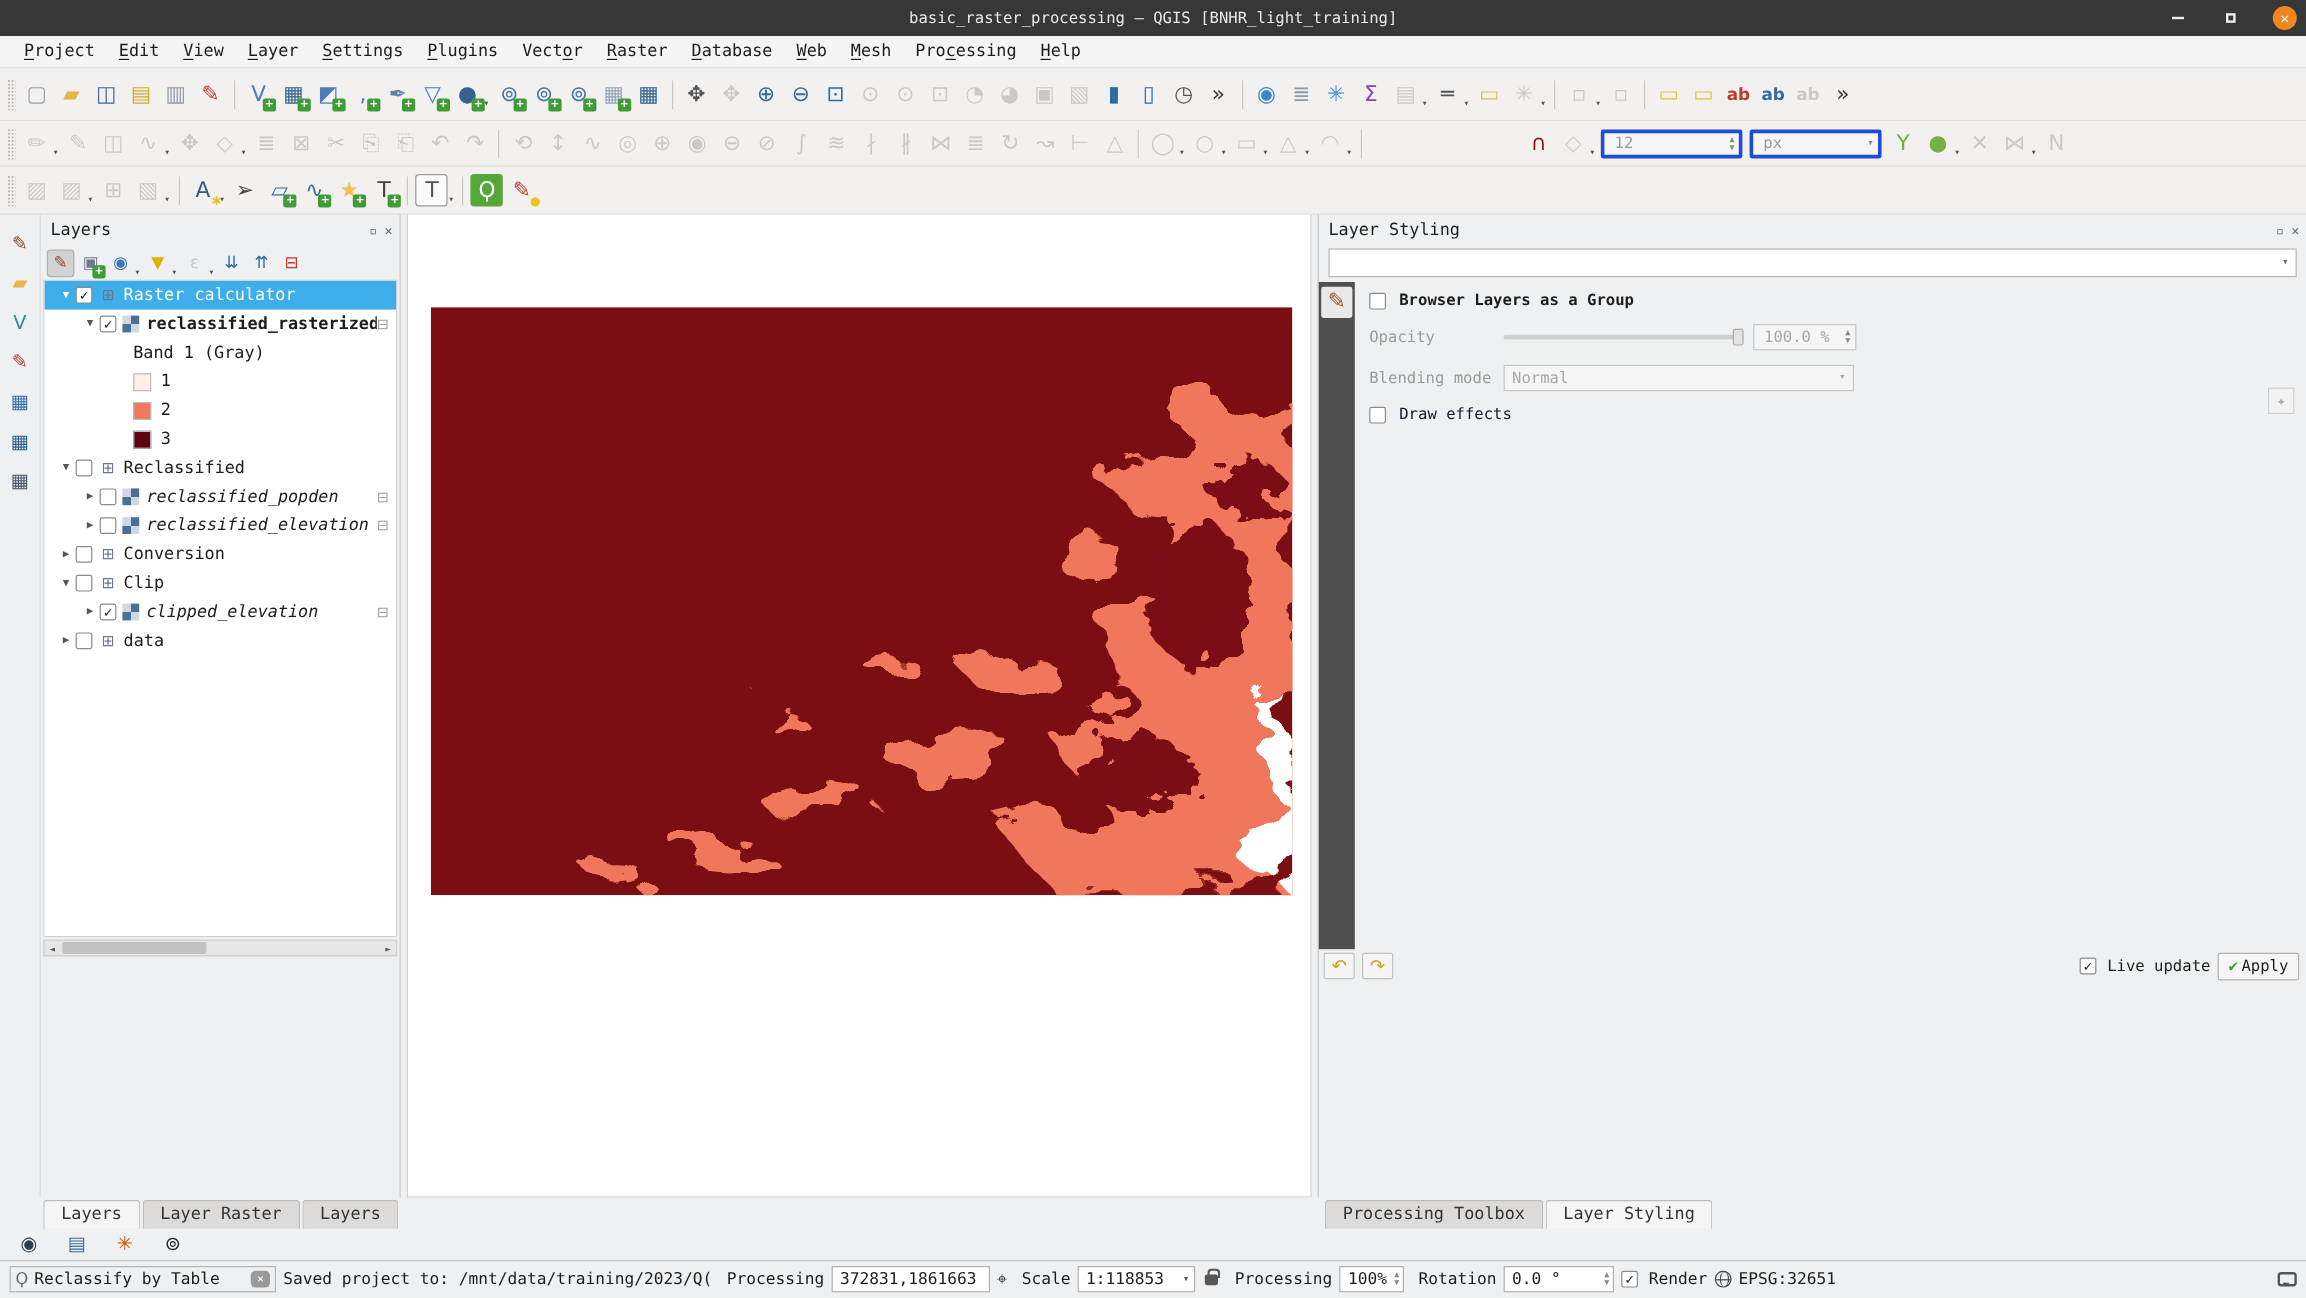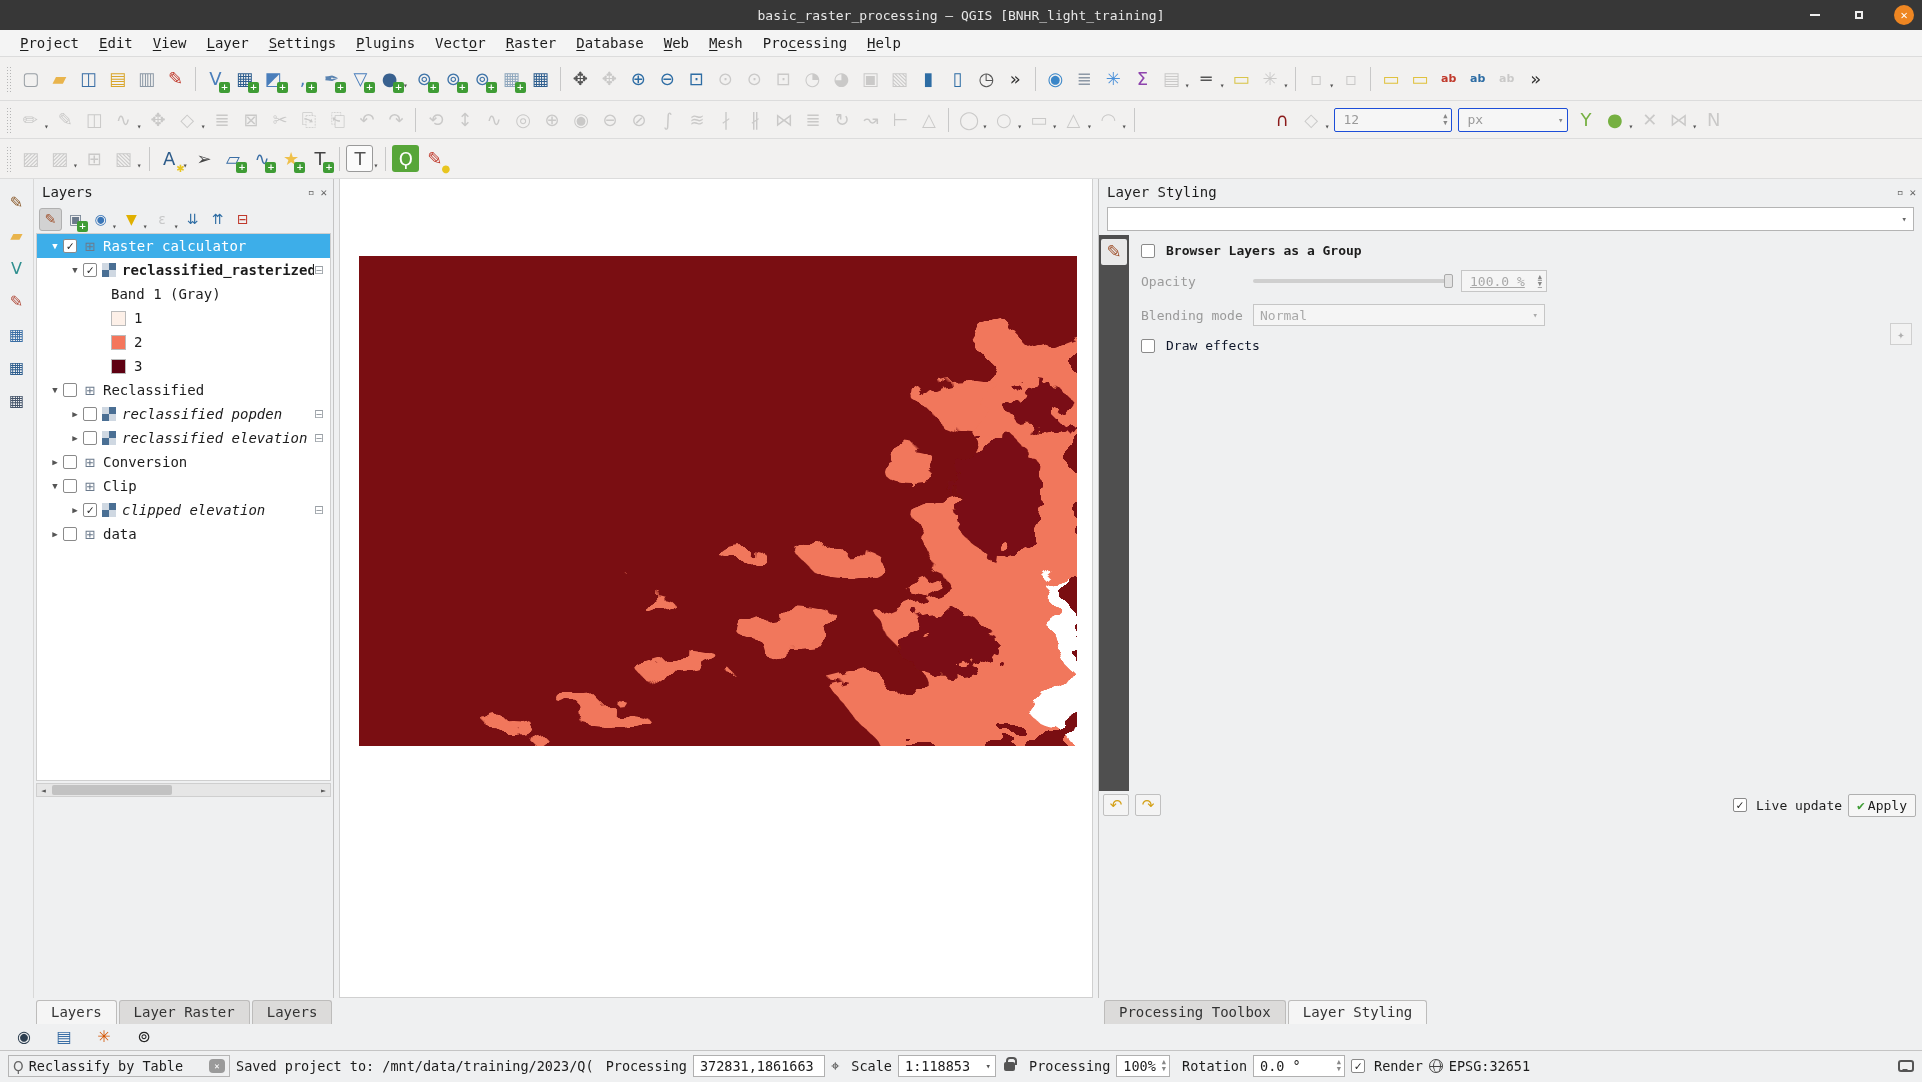--- a/index.html
+++ b/index.html
@@ -23,31 +23,31 @@
   
   .menubar{height:27px;background:#f4f4f4;border-bottom:1px solid #dcdcdc;display:flex;align-items:center;padding-left:10px;flex:none;font-size:14px;}
   .menu-item{padding:3px 10px;white-space:nowrap;}
   .menu-item u{text-underline-offset:2px;}
 
   
   .tbrow{display:flex;align-items:center;background:var(--chrome);border-bottom:1px solid #dcdcdc;padding:1px 3px;flex:none;}
   #tb1{height:44px;} #tb2{height:38px;} #tb3{height:40px;}
   .tbicon{width:27px;height:27px;display:flex;align-items:center;justify-content:center;position:relative;border-radius:3px;margin:0 1px;flex:none;font-family:"DejaVu Sans",sans-serif;}
   .tbicon .g{font-size:18px;line-height:1;}
-  .tbicon .g.txt{font-size:11px;font-weight:bold;}
+  .tbicon .g.txt{font-size:14px;font-weight:bold;}
   .tbicon.boxed{border:1px solid #9a9a9a;background:#fbfbfb;}
   .tbicon.pressed{background:#d2d2d2;border:1px solid #b0b0b0;}
   .tbicon .plus{position:absolute;right:-1px;bottom:-1px;width:11px;height:11px;background:#3f9c35;color:#fff;font-size:9px;line-height:11px;text-align:center;border-radius:2px;font-weight:bold;}
   .tbicon .badge{position:absolute;right:-2px;bottom:-2px;font-size:10px;line-height:10px;}
   .caretmark{font-size:8px;color:#555;margin:14px 2px 0 -1px;flex:none;}
   .grayed{opacity:.32;filter:grayscale(1);}
   .tbsep{width:0;height:24px;border-left:1px solid #c8c8c8;margin:0 5px;flex:none;}
   .tbhandle{width:7px;height:26px;margin:0 3px;flex:none;background-image:radial-gradient(#b5b5b5 1px,transparent 1px);background-size:3px 3px;}
   .tbgap{flex:none;}
-  .tbspin,.tbcombo{height:24px;border:1px solid #1d4ed8;background:#f6f6f6;display:flex;align-items:center;padding:0 4px 0 8px;color:#9a9a9a;border-radius:2px;margin:0 3px;flex:none;}
+  .tbspin,.tbcombo{height:24px;border:3px solid #1d4ed8;background:#f6f6f6;display:flex;align-items:center;padding:0 4px 0 8px;color:#9a9a9a;border-radius:2px;margin:0 3px;flex:none;}
   .tbspin .arr,.sarr{display:flex;flex-direction:column;font-size:7px;line-height:7px;color:#888;margin-left:auto;}
   .tbcombo .dn{margin-left:auto;font-size:9px;color:#888;}
 
   
   .main{flex:none;height:819px;display:flex;position:relative;background:var(--panel);}
   .vtools{width:34px;flex:none;display:flex;flex-direction:column;align-items:center;padding-top:12px;gap:9px;border-right:1px solid #d8d8d8;}
   .vtools .tbicon{width:24px;height:24px;}
   .vtools .tbicon .g{font-size:16px;}
 
   .panel{background:var(--panel);display:flex;flex-direction:column;}
@@ -86,21 +86,21 @@
   .scombo .dn{margin-left:auto;margin-right:6px;font-size:9px;color:#666;}
   .sbody{display:flex;flex:none;height:556px;}
   .darkstrip{width:30px;background:#4f4f4f;flex:none;display:flex;flex-direction:column;align-items:center;padding-top:4px;}
   .darkstrip .tbicon{width:26px;height:26px;background:#e9e9e9;border-radius:2px;}
   .scontent{flex:1;padding:8px 10px 0 12px;position:relative;}
   .srow{display:flex;align-items:center;margin-bottom:12px;}
   .srow .lbl{color:#9a9a9a;width:112px;flex:none;}
   .boldlbl{font-weight:bold;}
   .slider{width:200px;height:4px;background:#cfcfcf;border-radius:2px;position:relative;margin-right:8px;}
   .slider .handle{position:absolute;right:0;top:-5px;width:9px;height:14px;background:#e3e3e3;border:1px solid #aaa;border-radius:2px;}
-  .dspin{height:22px;border:1px solid #c6c6c6;background:#f5f5f5;color:#a8a8a8;display:flex;align-items:center;padding:0 4px 0 8px;width:86px;text-decoration:underline;}
+  .dspin{height:22px;border:1px solid #c6c6c6;background:#f5f5f5;color:#a8a8a8;display:flex;align-items:center;padding:0 4px 0 8px;width:86px;}
   .dcombo{height:22px;border:1px solid #c6c6c6;background:#f5f5f5;color:#a8a8a8;display:flex;align-items:center;padding:0 6px;width:292px;}
   .dcombo .dn{margin-left:auto;font-size:9px;color:#aaa;}
   .fxbtn{position:absolute;right:10px;top:88px;width:22px;height:22px;border:1px solid #cfcfcf;background:#f2f2f2;color:#b0b0b0;display:flex;align-items:center;justify-content:center;font-size:13px;}
   .sbottom{height:28px;display:flex;align-items:center;padding:0 6px 0 4px;gap:6px;flex:none;}
   .ubtn{width:26px;height:22px;border:1px solid #c0c0c0;background:#f4f4f4;color:#d4a017;display:flex;align-items:center;justify-content:center;font-size:15px;border-radius:2px;font-family:"DejaVu Sans",sans-serif;}
   .sbottom .spring{flex:1;}
   .applybtn{height:23px;border:1px solid #b0b0b0;background:#f6f6f6;display:flex;align-items:center;padding:0 8px;gap:3px;border-radius:2px;}
   .applybtn .chk{color:#3f9c35;font-weight:bold;}
 
   

